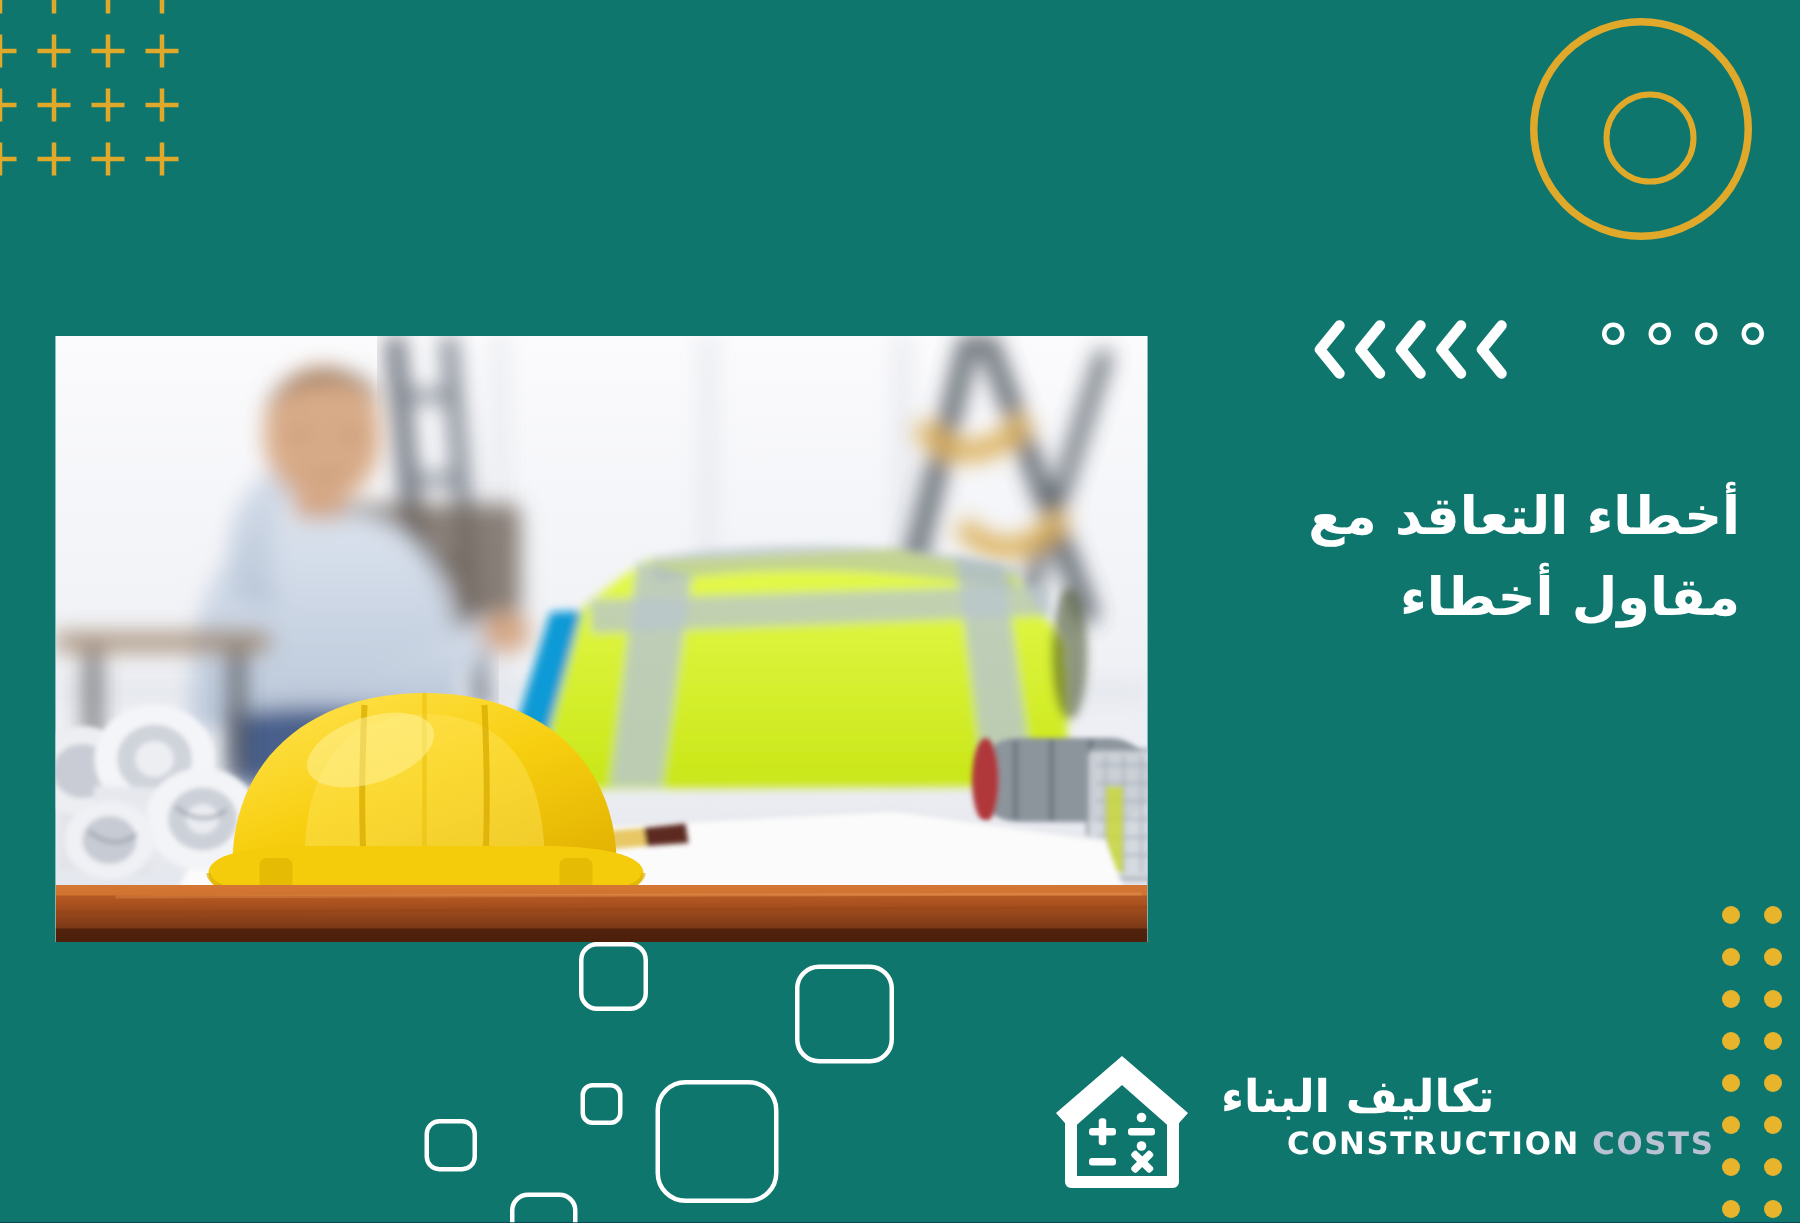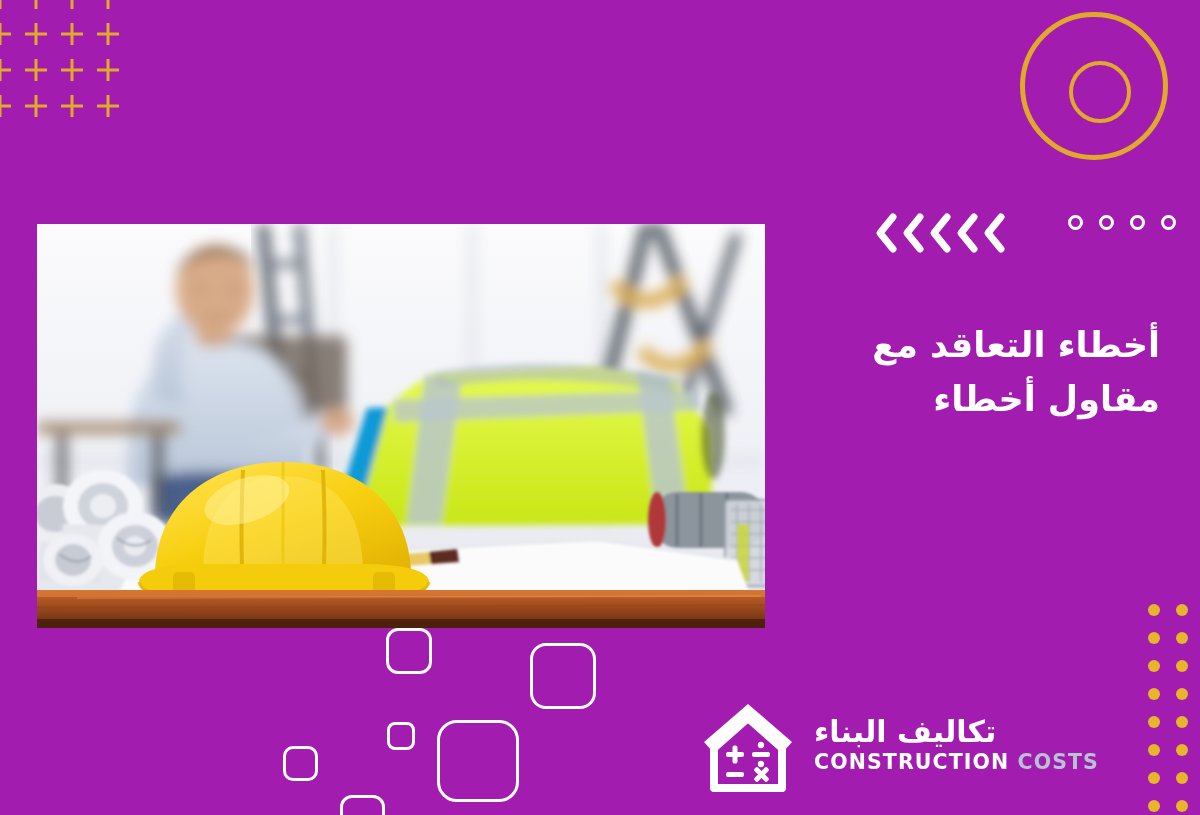--- a/index.html
+++ b/index.html
@@ -5,21 +5,21 @@
 <style>
   html, body {
     margin: 0;
     padding: 0;
     background: #0c2450;
   }
   #banner {
     position: relative;
     width: 1200px;
     height: 815px;
-    background: #a21caf;
+    background: #0f766e;
     overflow: hidden;
     font-family: "DejaVu Sans", "Liberation Sans", sans-serif;
   }
 
   
   .plus-grid {
     position: absolute;
     left: -18px;
     top: -20px;
     display: grid;
@@ -200,21 +200,21 @@
     white-space: nowrap;
   }
   .logo-en {
     margin-top: 2px;
     direction: ltr;
     font-size: 20.5px;
     font-weight: bold;
     letter-spacing: 1.1px;
     white-space: nowrap;
   }
-  .logo-en .c1 { color: #ffffff; }
+  .logo-en .c1 { color: #ffffff; margin-left: 44px; }
   .logo-en .c2 { color: #b9c2d2; font-weight: bold; }
 </style>
 </head>
 <body>
 
 <div id="banner">
 
   <div class="plus-grid">
     <div class="plus-cell"></div>
     <div class="plus-cell"></div>

